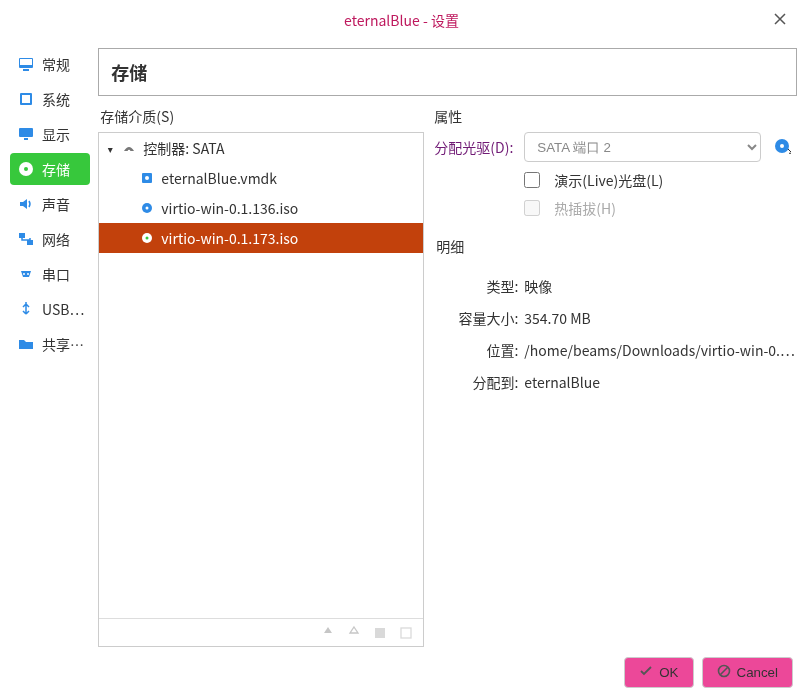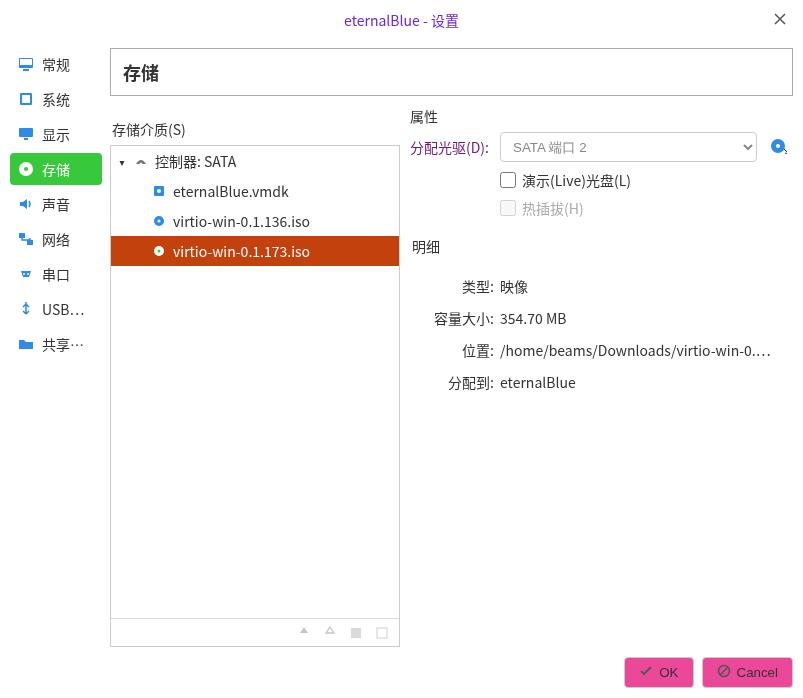--- a/index.html
+++ b/index.html
@@ -16,21 +16,21 @@
     }
     
     .titlebar {
       height: 40px;
       display: flex;
       align-items: center;
       justify-content: center;
       position: relative;
       background: #fff;
     }
-    .titlebar-text { font-size: 14px; color: #6d28d9; }
+    .titlebar-text { font-size: 14px; color: #be185d; }
     .close-x {
       position: absolute;
       right: 14px;
       top: 10px;
       width: 18px; height: 18px;
       display: flex; align-items:center; justify-content:center;
       cursor: pointer;
       color: #555;
       font-size: 16px;
     }
@@ -88,21 +88,21 @@
       display: flex;
       gap: 8px;
       margin-top: 6px;
       min-height: 0;
     }
     .col {
       display: flex;
       flex-direction: column;
       min-height: 0;
     }
-    .col-left { width: 290px; margin-top: 13px; }
+    .col-left { width: 326px; }
     .col-right { flex: 1; }
     .col-title {
       font-size: 14px;
       color: #333;
       padding: 4px 2px 6px 2px;
     }
     .storage-tree {
       flex: 1;
       border: 1px solid #ccc;
       background: #fff;
@@ -169,21 +169,21 @@
     .select-wrap { flex:1; position:relative; }
     .select-wrap:after{
       display:none;
     }
     .disc-btn {
       width: 24px; height:24px; display:inline-flex; align-items:center; justify-content:center;
       cursor:pointer;
       margin-left:4px;
     }
     .check-row {
-      display:flex; align-items:center; gap:6px;
+      display:flex; align-items:center; gap:14px;
       margin-left: 90px;
     }
     .check-row input[type=checkbox]{ width:16px; height:16px; }
     .check-row.disabled { color:#aaa; }
     .detail-row {
       display:flex;
       gap:6px;
       padding: 2px 0;
     }
     .detail-label {

